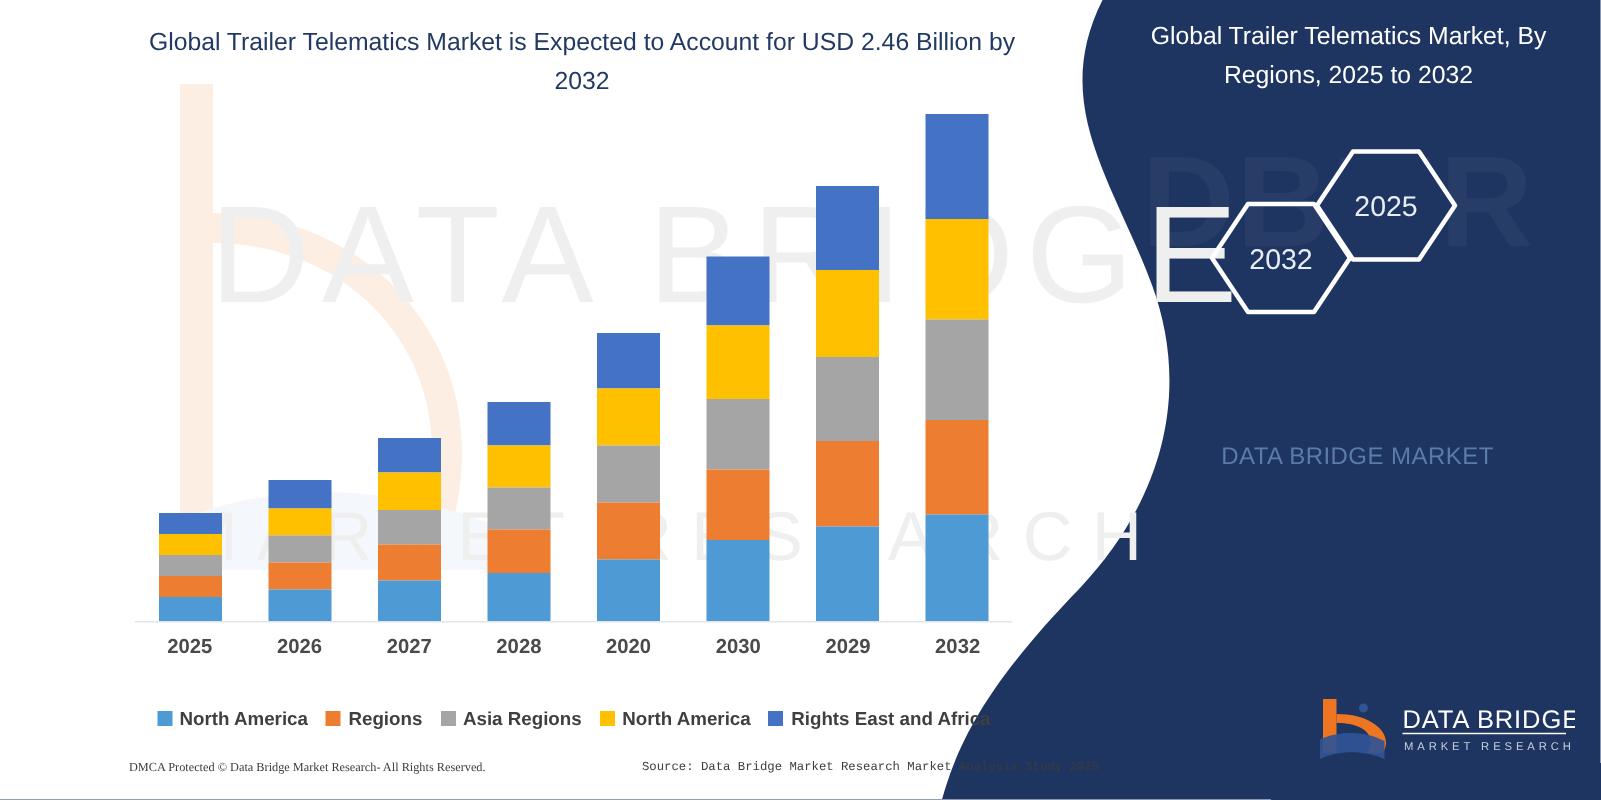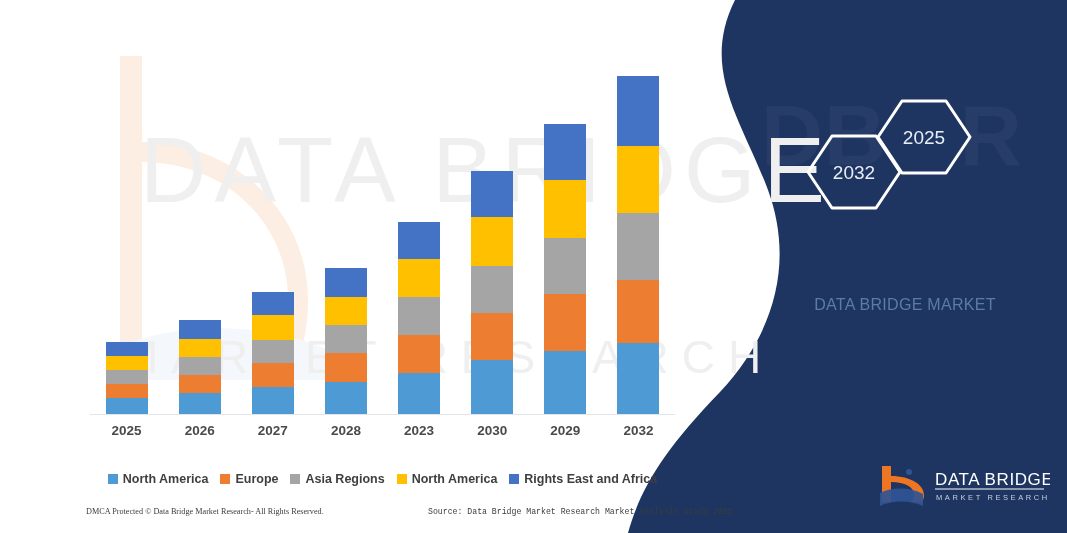--- a/index.html
+++ b/index.html
@@ -301,20 +301,21 @@
     <svg class="b-watermark" viewBox="0 0 230 330" xmlns="http://www.w3.org/2000/svg" aria-hidden="true">
       <path d="M8,6 L30,6 L30,320 L8,320 Z" fill="#fdeee4"></path>
       <path d="M30,92 C120,92 196,160 196,250 C196,280 190,304 180,320
                L158,320 C170,302 176,278 176,250 C176,172 112,112 30,112 Z" fill="#fdeee4"></path>
       <path d="M0,300 C70,268 160,272 230,306 L230,330 L0,330 Z" fill="#f4f7fb"></path>
     </svg>
 
     <div class="wm-line wm-top">DATA BRIDGE</div>
     <div class="wm-line wm-bottom">MARKET RESEARCH</div>
 
+    <div class="chart-title">Global Trailer Telematics Market is Expected to Account for USD 2.46 Billion by 2032</div>
 
     <div class="chart">
       <div class="plot">
         <div class="bars" id="bars">
             <div class="bar-group">
               <div class="bar">
                 <div class="seg" style="background: rgb(78, 154, 212); height: 15.8241px;"></div>
                 <div class="seg" style="background: rgb(237, 125, 49); height: 14.6069px;"></div>
                 <div class="seg" style="background: rgb(165, 165, 165); height: 13.3897px;"></div>
                 <div class="seg" style="background: rgb(255, 192, 0); height: 14.6069px;"></div>
@@ -387,53 +388,54 @@
           </div>
         <div class="axis-line"></div>
       </div>
     </div>
 
     <div class="xlabels" id="xlabels">
         <div class="xlabel">2025</div>
         <div class="xlabel">2026</div>
         <div class="xlabel">2027</div>
         <div class="xlabel">2028</div>
-        <div class="xlabel">2023</div>
+        <div class="xlabel">2020</div>
         <div class="xlabel">2030</div>
         <div class="xlabel">2029</div>
         <div class="xlabel">2032</div>
       </div>
 
     <div class="legend" id="legend">
         <div class="legend-item">
           <span class="legend-swatch" style="background: rgb(78, 154, 212);"></span>
           <span class="legend-label">North America</span>
         </div>
         <div class="legend-item">
           <span class="legend-swatch" style="background: rgb(237, 125, 49);"></span>
-          <span class="legend-label">Europe</span>
+          <span class="legend-label">Regions</span>
         </div>
         <div class="legend-item">
           <span class="legend-swatch" style="background: rgb(165, 165, 165);"></span>
           <span class="legend-label">Asia Regions</span>
         </div>
         <div class="legend-item">
           <span class="legend-swatch" style="background: rgb(255, 192, 0);"></span>
           <span class="legend-label">North America</span>
         </div>
         <div class="legend-item">
           <span class="legend-swatch" style="background: rgb(68, 114, 196);"></span>
           <span class="legend-label">Rights East and Africa</span>
         </div>
       </div>
 
     <div class="footer-left">DMCA Protected © Data Bridge Market Research- All Rights Reserved.</div>
     <div class="footer-right">Source: Data Bridge Market Research  Market Analysis Study 2025</div>
   </div>
 
+  <div class="panel-title">Global Trailer Telematics Market, By Regions, 2025 to 2032</div>
 
   <svg class="hexes" viewBox="0 0 210 130" xmlns="http://www.w3.org/2000/svg">
 
     <polygon points="8,77 32,41 76,41 100,77 76,113 32,113" fill="none" stroke="#ffffff" stroke-width="3" stroke-linejoin="round"></polygon>
     <text class="hex-text" x="54" y="84">2032</text>
 
     <polygon points="78,42 102,6 146,6 170,42 146,78 102,78" fill="#1e3561" stroke="#ffffff" stroke-width="3" stroke-linejoin="round"></polygon>
     <text class="hex-text" x="124" y="49">2025</text>
   </svg>
 

